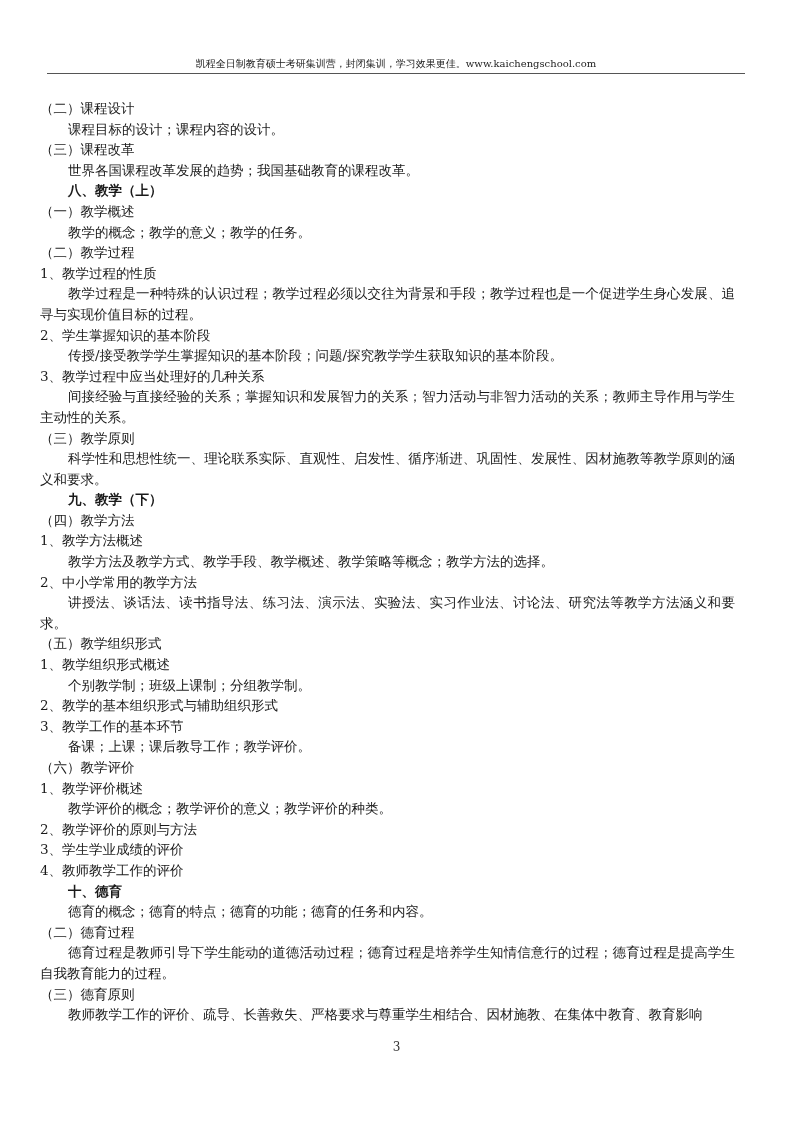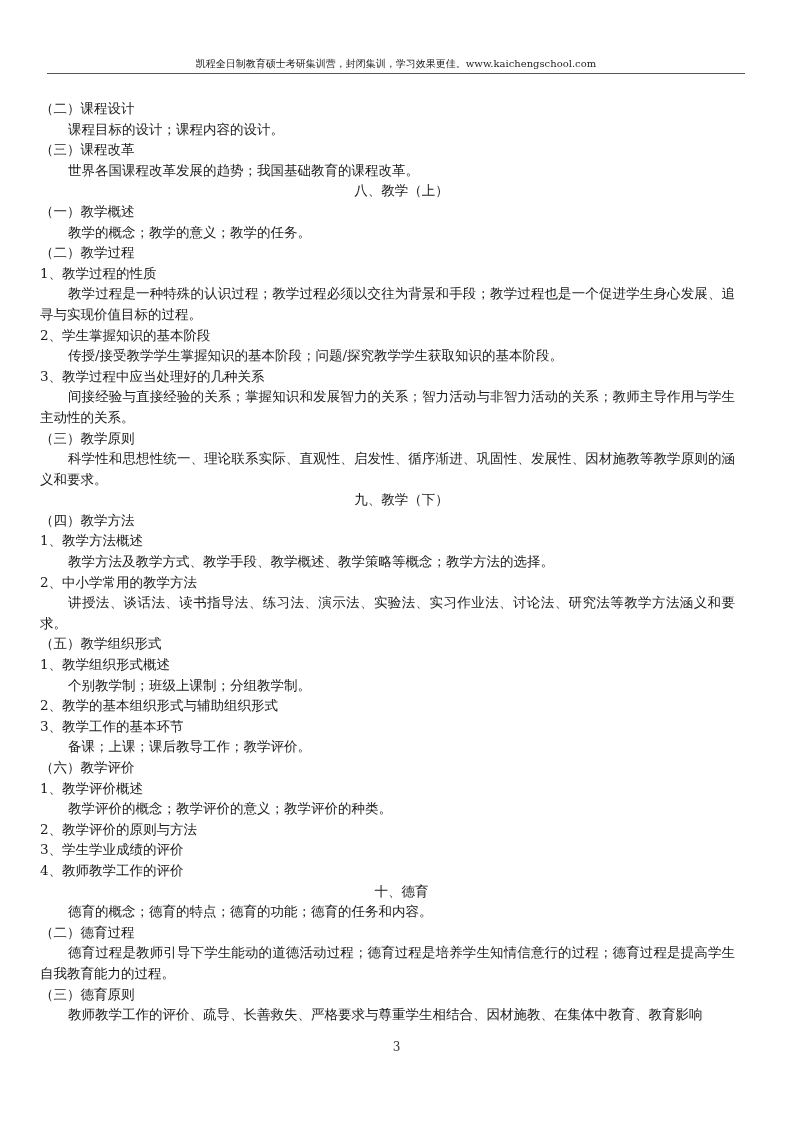--- a/index.html
+++ b/index.html
@@ -5,21 +5,21 @@
   html, body { margin: 0; padding: 0; background: #ffffff; }
   body { width: 793px; height: 1122px; position: relative; overflow: hidden;
          font-family: "DejaVu Serif", "Liberation Serif", serif; color: #1a1a1a; }
   .header { position: absolute; left: 47px; width: 698px; top: 56px; height: 18px;
             text-align: center; font-size: 10px; line-height: 16px; color: #222; }
   .header-rule { position: absolute; left: 47px; width: 698px; top: 73px; height: 0;
                  border-top: 1.5px solid #555; }
   .content { position: absolute; left: 40px; top: 78px; width: 695px; margin-top: 20px; }
   .line { font-size: 13.5px; line-height: 20.6px; height: 20.6px; white-space: nowrap; }
   .wrap { white-space: normal; height: auto; text-align: justify; text-align-last: left; }
-  .h1 { padding-left: 28px; font-weight: normal; text-align: center; }
+  .h1 { padding-left: 28px; font-weight: bold; }
   .h2 { padding-left: 0; }
   .h3 { padding-left: 0; }
   .p  { text-indent: 28px; }
   .footer { position: absolute; left: 0; width: 793px; top: 1040px; text-align: center;
             font-size: 12px; color: #333; }
 </style>
 </head>
 <body>
 
 <div class="header">凯程全日制教育硕士考研集训营，封闭集训，学习效果更佳。www.kaichengschool.com</div>

